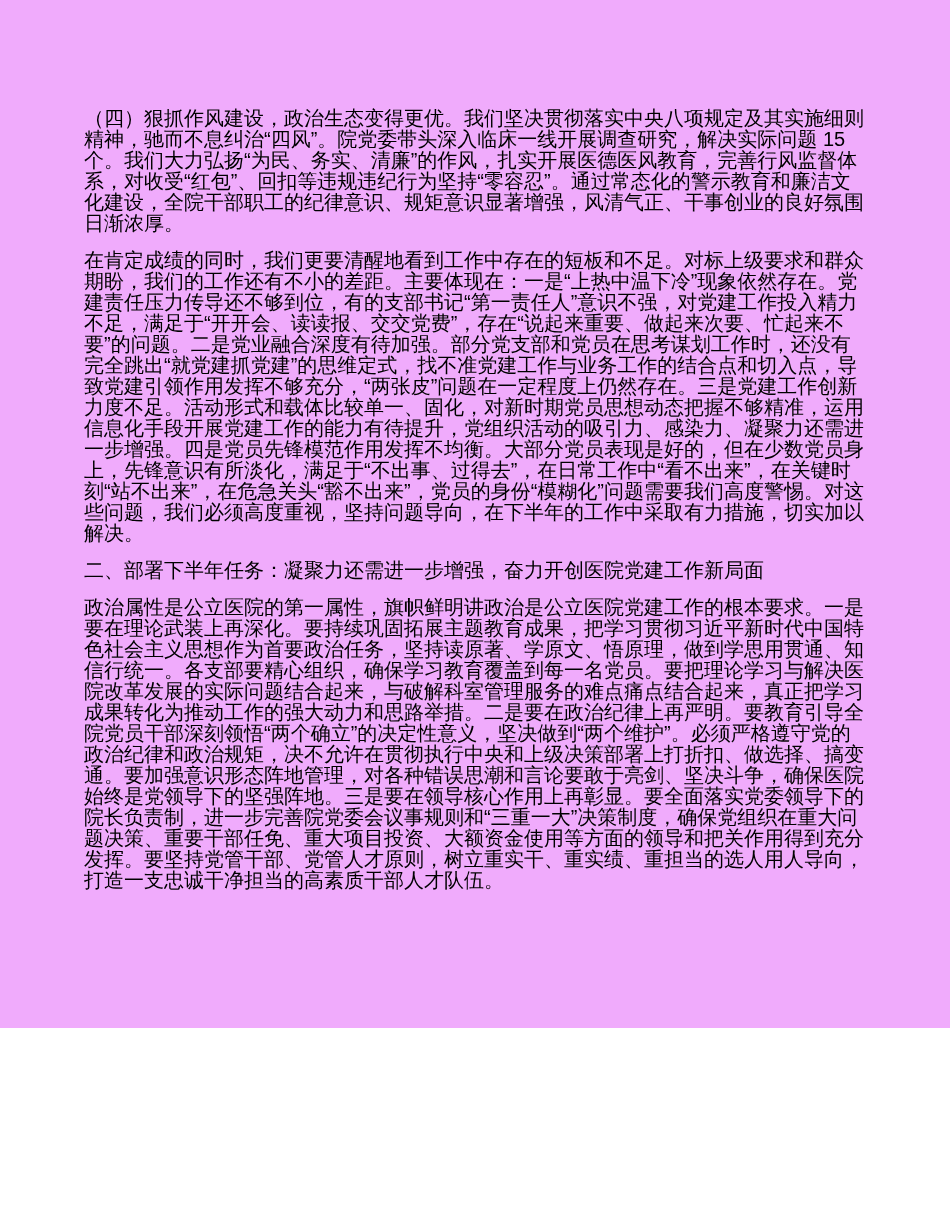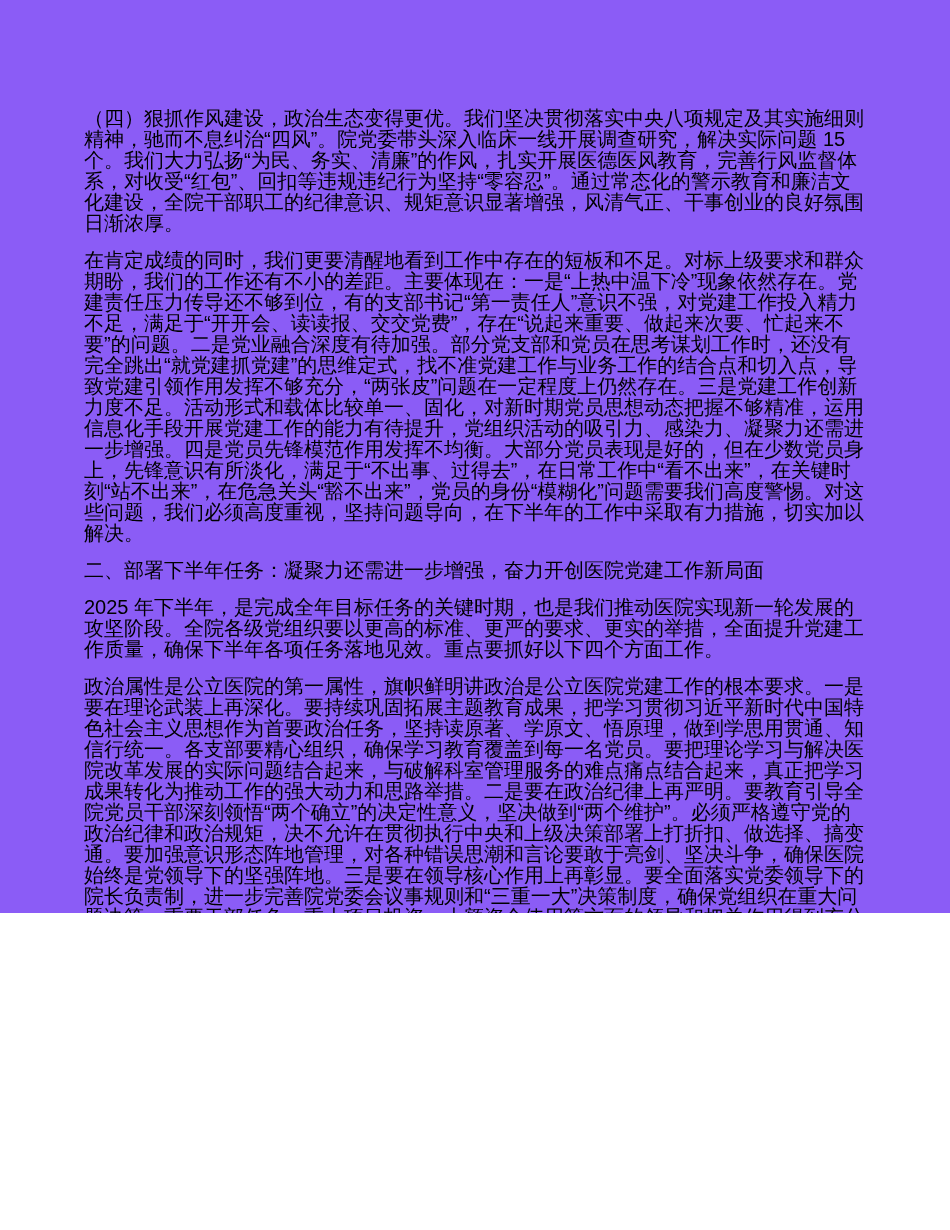--- a/index.html
+++ b/index.html
@@ -4,22 +4,22 @@
 <style>
   html, body {
     margin: 0;
     padding: 0;
     background: #ffffff;
   }
   .page {
     position: relative;
     box-sizing: border-box;
     width: 950px;
-    height: 913px;
-    background: #8b5cf6;
+    height: 1028px;
+    background: #f0abfc;
     color: #000000;
     padding: 108px 84px 40px 84px;
     font-family: "Liberation Sans", sans-serif;
     font-size: 20px;
     line-height: 21px;
     overflow: hidden;
   }
   .page p {
     margin: 0 0 16px 0;
     padding: 0;
@@ -31,15 +31,14 @@
     font-weight: normal; 
   }
 </style>
 </head>
 <body>
 
 <div class="page" id="doc-root">
     <p class="body">（四）狠抓作风建设，政治生态变得更优。我们坚决贯彻落实中央八项规定及其实施细则精神，驰而不息纠治“四风”。院党委带头深入临床一线开展调查研究，解决实际问题 15 个。我们大力弘扬“为民、务实、清廉”的作风，扎实开展医德医风教育，完善行风监督体系，对收受“红包”、回扣等违规违纪行为坚持“零容忍”。通过常态化的警示教育和廉洁文化建设，全院干部职工的纪律意识、规矩意识显著增强，风清气正、干事创业的良好氛围日渐浓厚。</p>
     <p class="body">在肯定成绩的同时，我们更要清醒地看到工作中存在的短板和不足。对标上级要求和群众期盼，我们的工作还有不小的差距。主要体现在：一是“上热中温下冷”现象依然存在。党建责任压力传导还不够到位，有的支部书记“第一责任人”意识不强，对党建工作投入精力不足，满足于“开开会、读读报、交交党费”，存在“说起来重要、做起来次要、忙起来不要”的问题。二是党业融合深度有待加强。部分党支部和党员在思考谋划工作时，还没有完全跳出“就党建抓党建”的思维定式，找不准党建工作与业务工作的结合点和切入点，导致党建引领作用发挥不够充分，“两张皮”问题在一定程度上仍然存在。三是党建工作创新力度不足。活动形式和载体比较单一、固化，对新时期党员思想动态把握不够精准，运用信息化手段开展党建工作的能力有待提升，党组织活动的吸引力、感染力、凝聚力还需进一步增强。四是党员先锋模范作用发挥不均衡。大部分党员表现是好的，但在少数党员身上，先锋意识有所淡化，满足于“不出事、过得去”，在日常工作中“看不出来”，在关键时刻“站不出来”，在危急关头“豁不出来”，党员的身份“模糊化”问题需要我们高度警惕。对这些问题，我们必须高度重视，坚持问题导向，在下半年的工作中采取有力措施，切实加以解决。</p>
     <p class="heading">二、部署下半年任务：凝聚力还需进一步增强，奋力开创医院党建工作新局面</p>
-    <p class="body">2025 年下半年，是完成全年目标任务的关键时期，也是我们推动医院实现新一轮发展的攻坚阶段。全院各级党组织要以更高的标准、更严的要求、更实的举措，全面提升党建工作质量，确保下半年各项任务落地见效。重点要抓好以下四个方面工作。</p>
     <p class="body">政治属性是公立医院的第一属性，旗帜鲜明讲政治是公立医院党建工作的根本要求。一是要在理论武装上再深化。要持续巩固拓展主题教育成果，把学习贯彻习近平新时代中国特色社会主义思想作为首要政治任务，坚持读原著、学原文、悟原理，做到学思用贯通、知信行统一。各支部要精心组织，确保学习教育覆盖到每一名党员。要把理论学习与解决医院改革发展的实际问题结合起来，与破解科室管理服务的难点痛点结合起来，真正把学习成果转化为推动工作的强大动力和思路举措。二是要在政治纪律上再严明。要教育引导全院党员干部深刻领悟“两个确立”的决定性意义，坚决做到“两个维护”。必须严格遵守党的政治纪律和政治规矩，决不允许在贯彻执行中央和上级决策部署上打折扣、做选择、搞变通。要加强意识形态阵地管理，对各种错误思潮和言论要敢于亮剑、坚决斗争，确保医院始终是党领导下的坚强阵地。三是要在领导核心作用上再彰显。要全面落实党委领导下的院长负责制，进一步完善院党委会议事规则和“三重一大”决策制度，确保党组织在重大问题决策、重要干部任免、重大项目投资、大额资金使用等方面的领导和把关作用得到充分发挥。要坚持党管干部、党管人才原则，树立重实干、重实绩、重担当的选人用人导向，打造一支忠诚干净担当的高素质干部人才队伍。</p>
   </div>
 
 </body></html>

